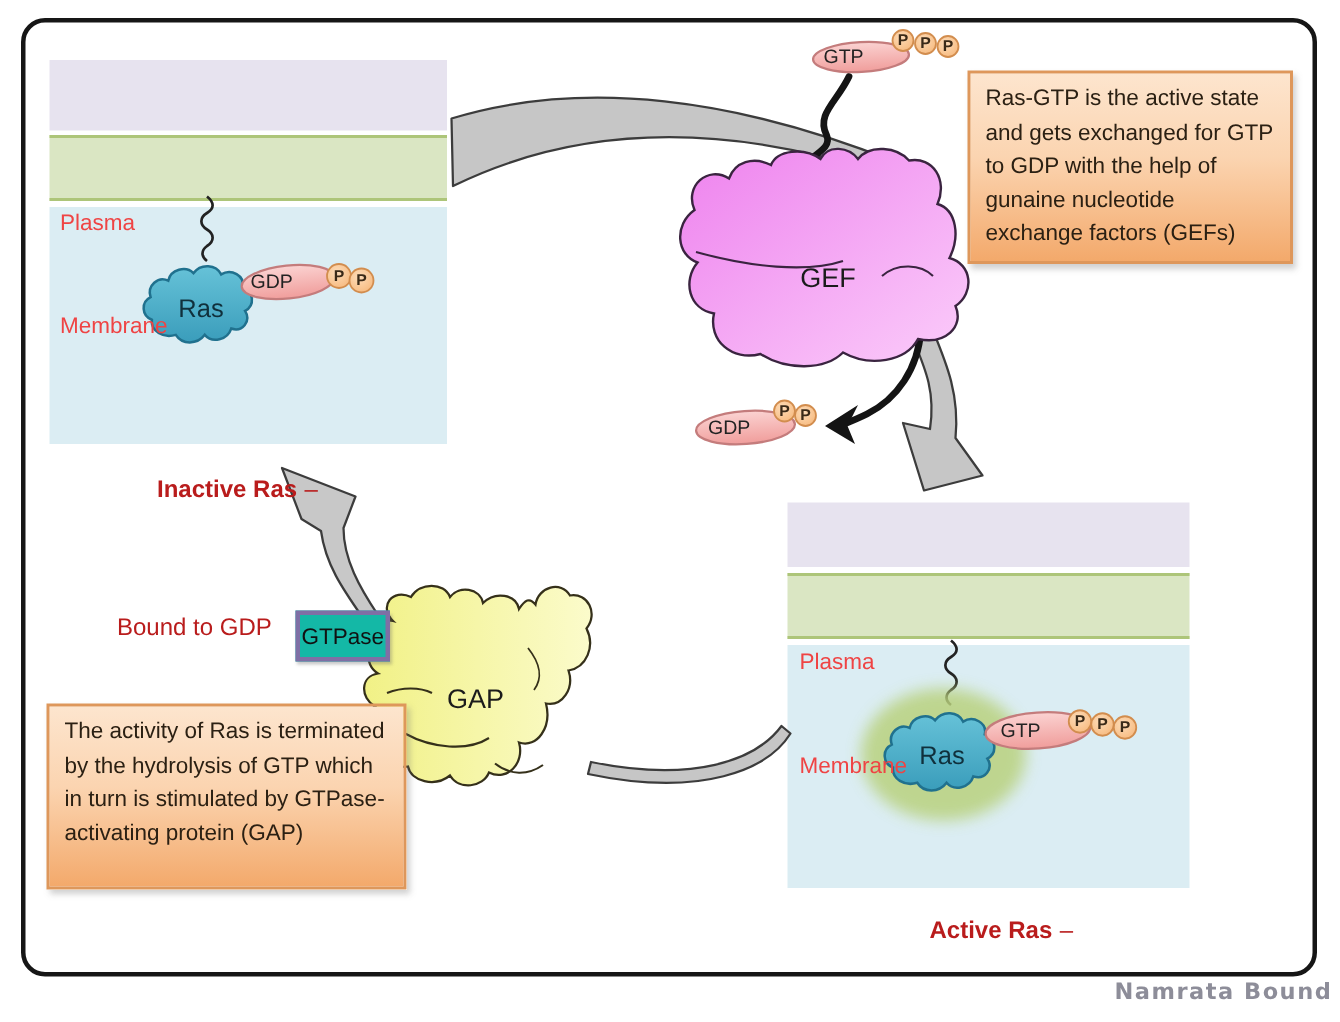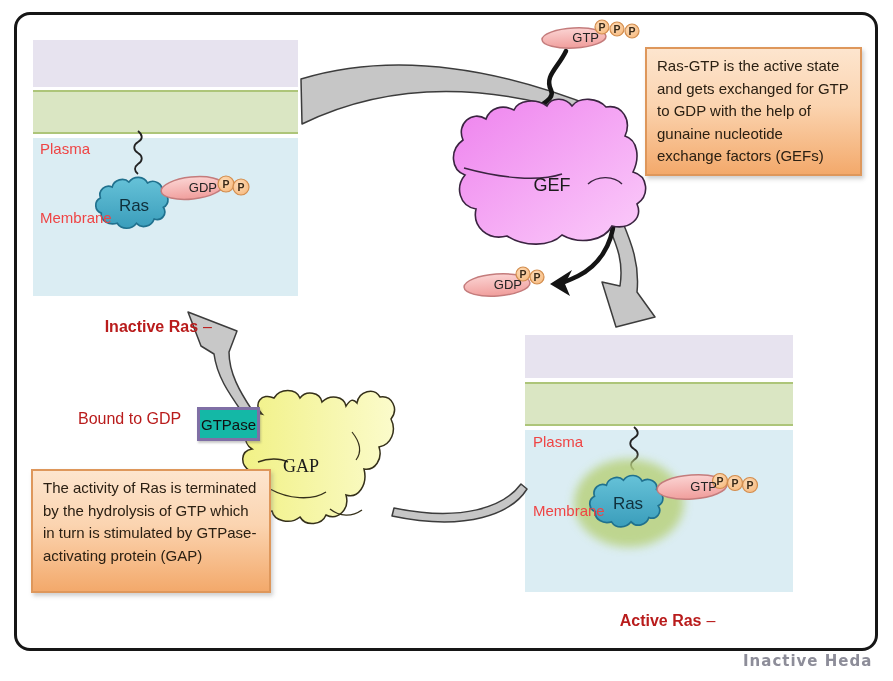--- a/index.html
+++ b/index.html
@@ -31,21 +31,21 @@
   .mem-label{font-size:15px;line-height:23px;color:#ef4444;}
   .mem-label-inactive{left:40px;top:91px;}
   .mem-label-active{left:533px;top:384px;}
 
   .caption{font-size:16px;line-height:23px;color:#b91c1c;}
   .caption .b{font-weight:bold;}
   .caption .dash{margin-left:5px;}
   .caption-inactive{left:78px;top:246px;}
   .caption-active{left:593px;top:540px;}
 
-  .molecule-label{font-size:13px;line-height:16px;text-align:right;color:#222;}
+  .molecule-label{font-size:13px;line-height:16px;text-align:left;color:#222;}
   .p-label{font-size:10.5px;line-height:16px;width:16px;text-align:center;color:#3a2a18;font-weight:bold;}
   .blob-label{font-size:18px;line-height:20px;text-align:center;color:#1b1b1b;}
   .ras-label{font-size:17px;line-height:20px;text-align:center;color:#10303c;}
 
   .gtpase-box{
     position:absolute;left:197px;top:407px;width:63px;height:34px;
     background:#14b8a6;border:3px solid #7f6fa5;box-sizing:border-box;
     display:flex;align-items:center;justify-content:center;
     font-size:15px;color:#111;box-shadow:1px 2px 2px rgba(100,100,100,.35);
   }
@@ -186,21 +186,21 @@
   <div class="lbl p-label" style="left:594px;top:19px;">P</div>
   <div class="lbl p-label" style="left:609px;top:21px;">P</div>
   <div class="lbl p-label" style="left:624px;top:23px;">P</div>
   <div class="lbl p-label" style="left:515px;top:266px;">P</div>
   <div class="lbl p-label" style="left:529px;top:269px;">P</div>
   <div class="lbl p-label" style="left:712px;top:473px;">P</div>
   <div class="lbl p-label" style="left:727px;top:475px;">P</div>
   <div class="lbl p-label" style="left:742px;top:477px;">P</div>
 
   <div class="lbl blob-label" style="left:522px;top:175px;width:60px;">GEF</div>
-  <div class="lbl blob-label" style="left:276px;top:456px;width:50px;font-family:Liberation Serif, serif;">GAP</div>
+  <div class="lbl blob-label" style="left:292px;top:456px;width:50px;">GAP</div>
 
   <div class="gtpase-box">
     <span>GTPase</span>
   </div>
 
   <div class="lbl caption caption-inactive">
     <div>
       <span class="b">Inactive Ras</span><span class="dash">–</span>
     </div>
     <div>Bound to GDP</div>
@@ -208,15 +208,15 @@
   <div class="lbl caption caption-active">
     <div>
       <span class="b">Active Ras</span><span class="dash">–</span>
     </div>
     
   </div>
 
   <div class="note note-gef">Ras-GTP is the active state and gets exchanged for GTP to GDP with the help of gunaine nucleotide exchange factors (GEFs)</div>
   <div class="note note-gap">The activity of Ras is terminated by the hydrolysis of GTP which in turn is stimulated by GTPase-activating protein (GAP)</div>
 
-  <div class="signature">Inactive Heda</div>
+  <div class="signature">Namrata Bound</div>
 
 </div>
 
 </body></html>

